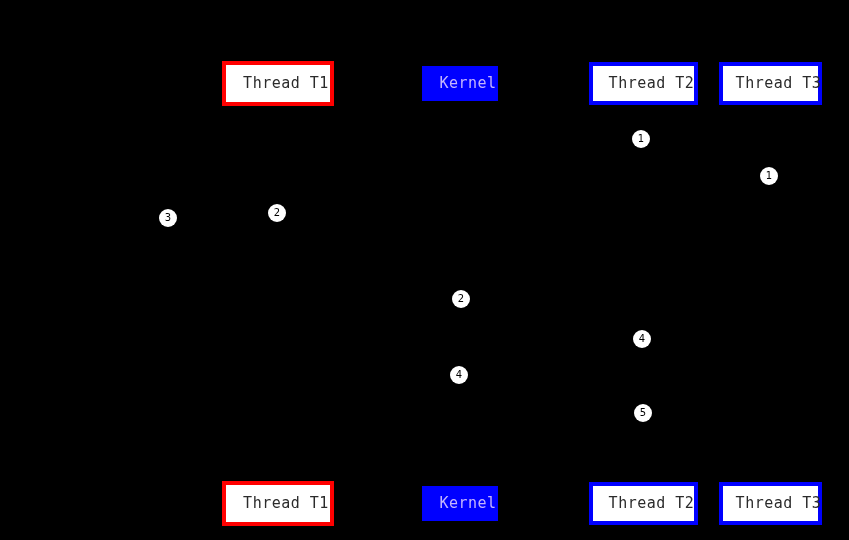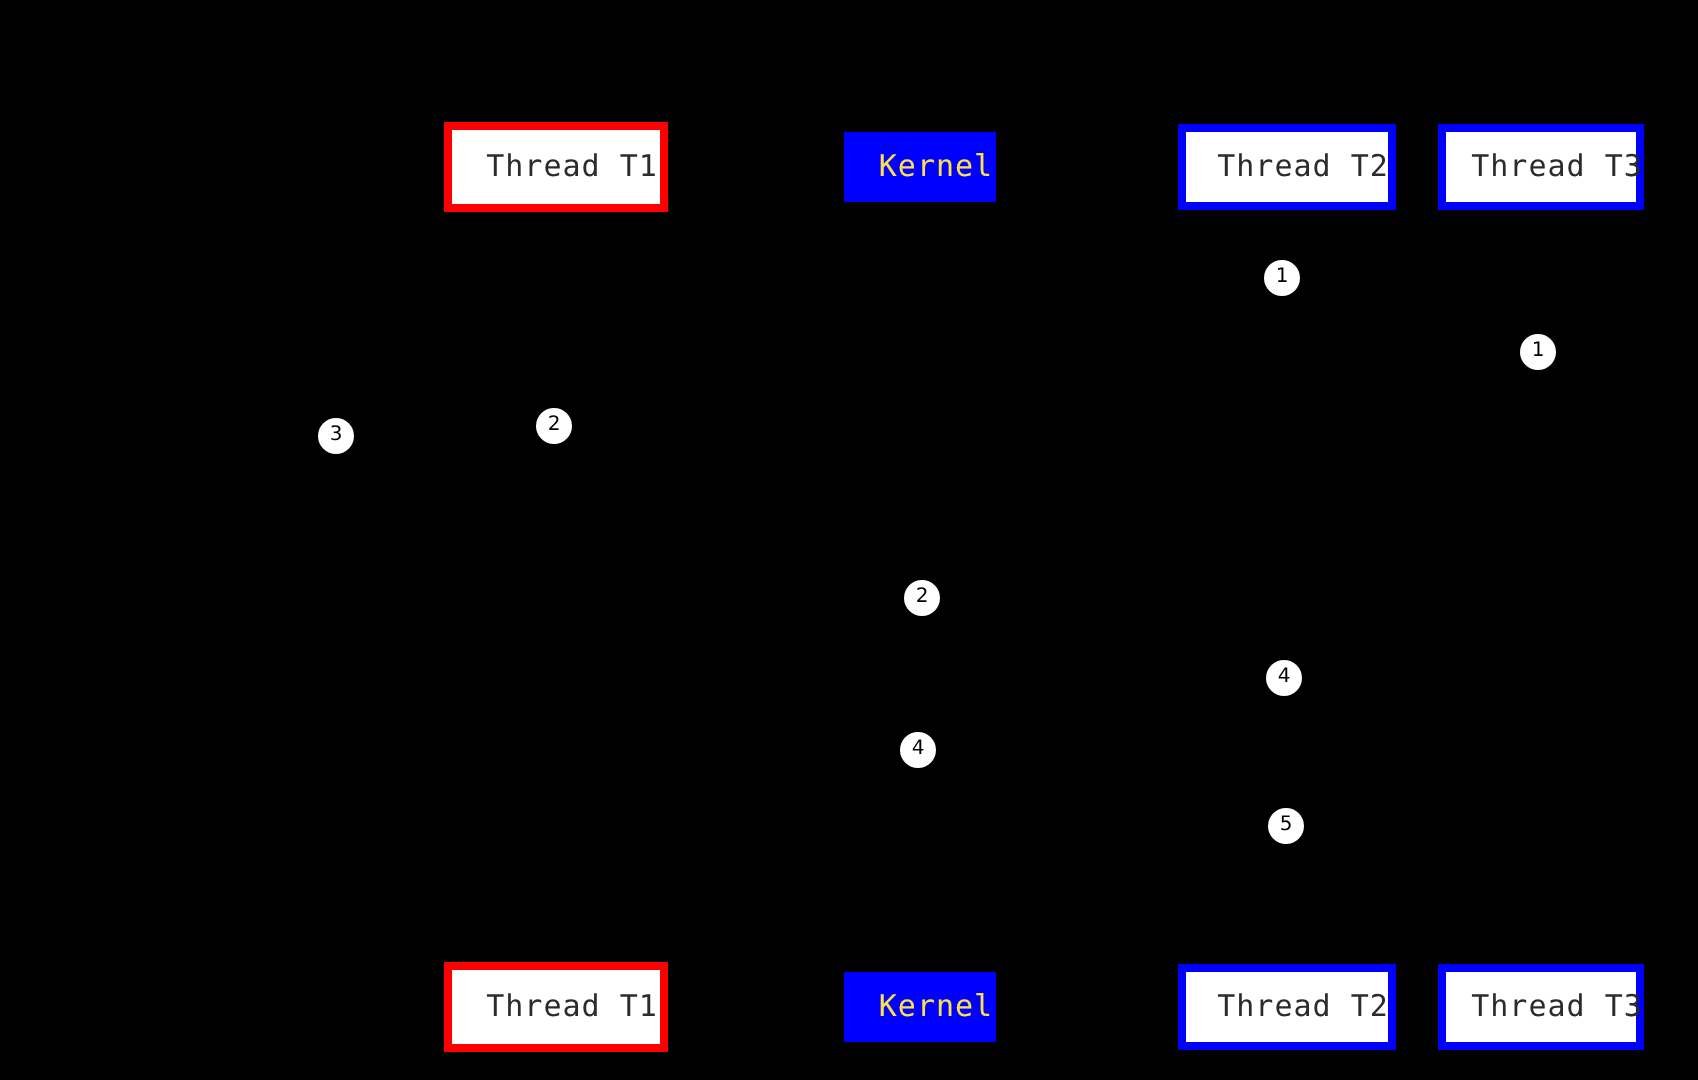--- a/index.html
+++ b/index.html
@@ -38,21 +38,21 @@
     line-height: 1;
     padding-left: 16px;
   }
   .participant.framed {
     background: #ffffff;
     color: #2b2b2b;
     border-style: solid;
     border-width: 4px;
   }
   .participant.filled {
-    color: #fde047;
+    color: #c4b5fd;
     border: none;
   }
 
   
   .seq-marker {
     position: absolute;
     width: 18px;
     height: 18px;
     border-radius: 50%;
     background: #ffffff;

